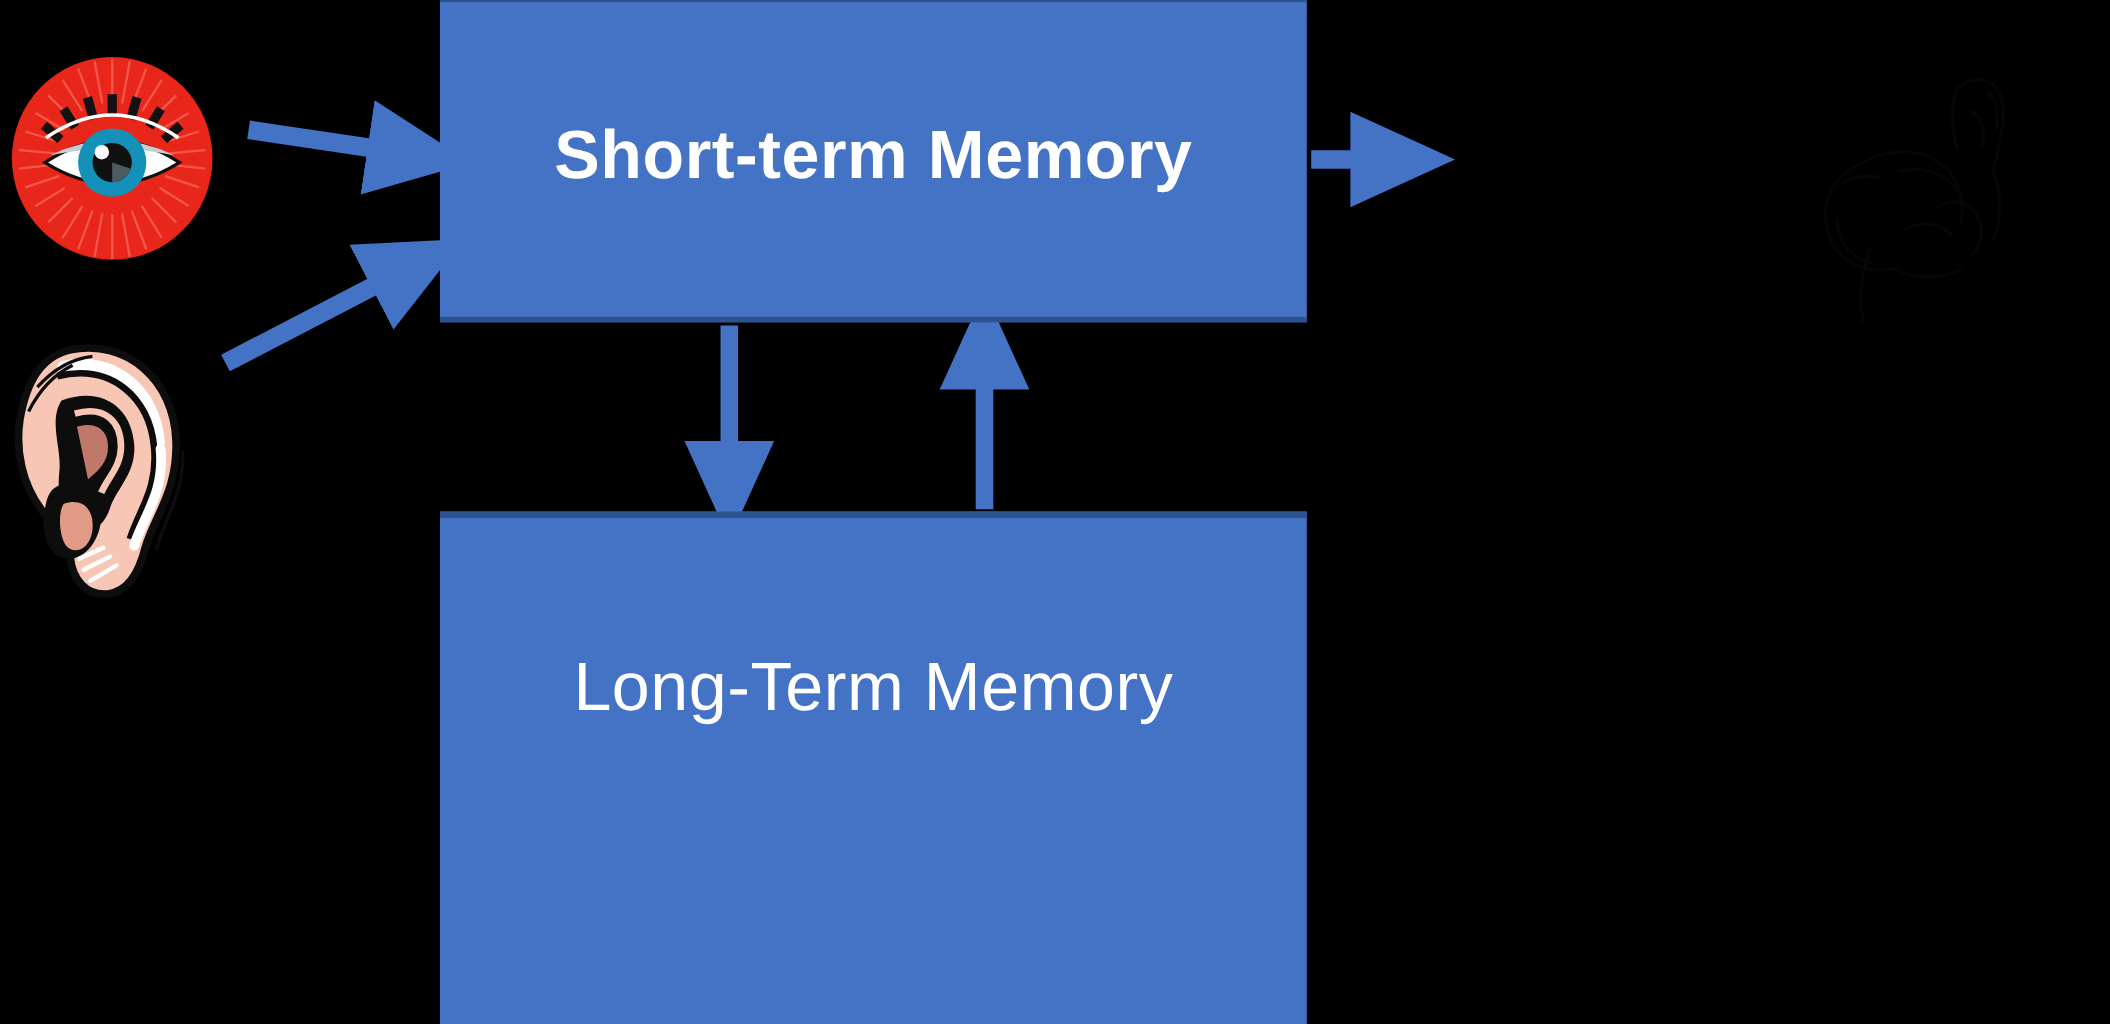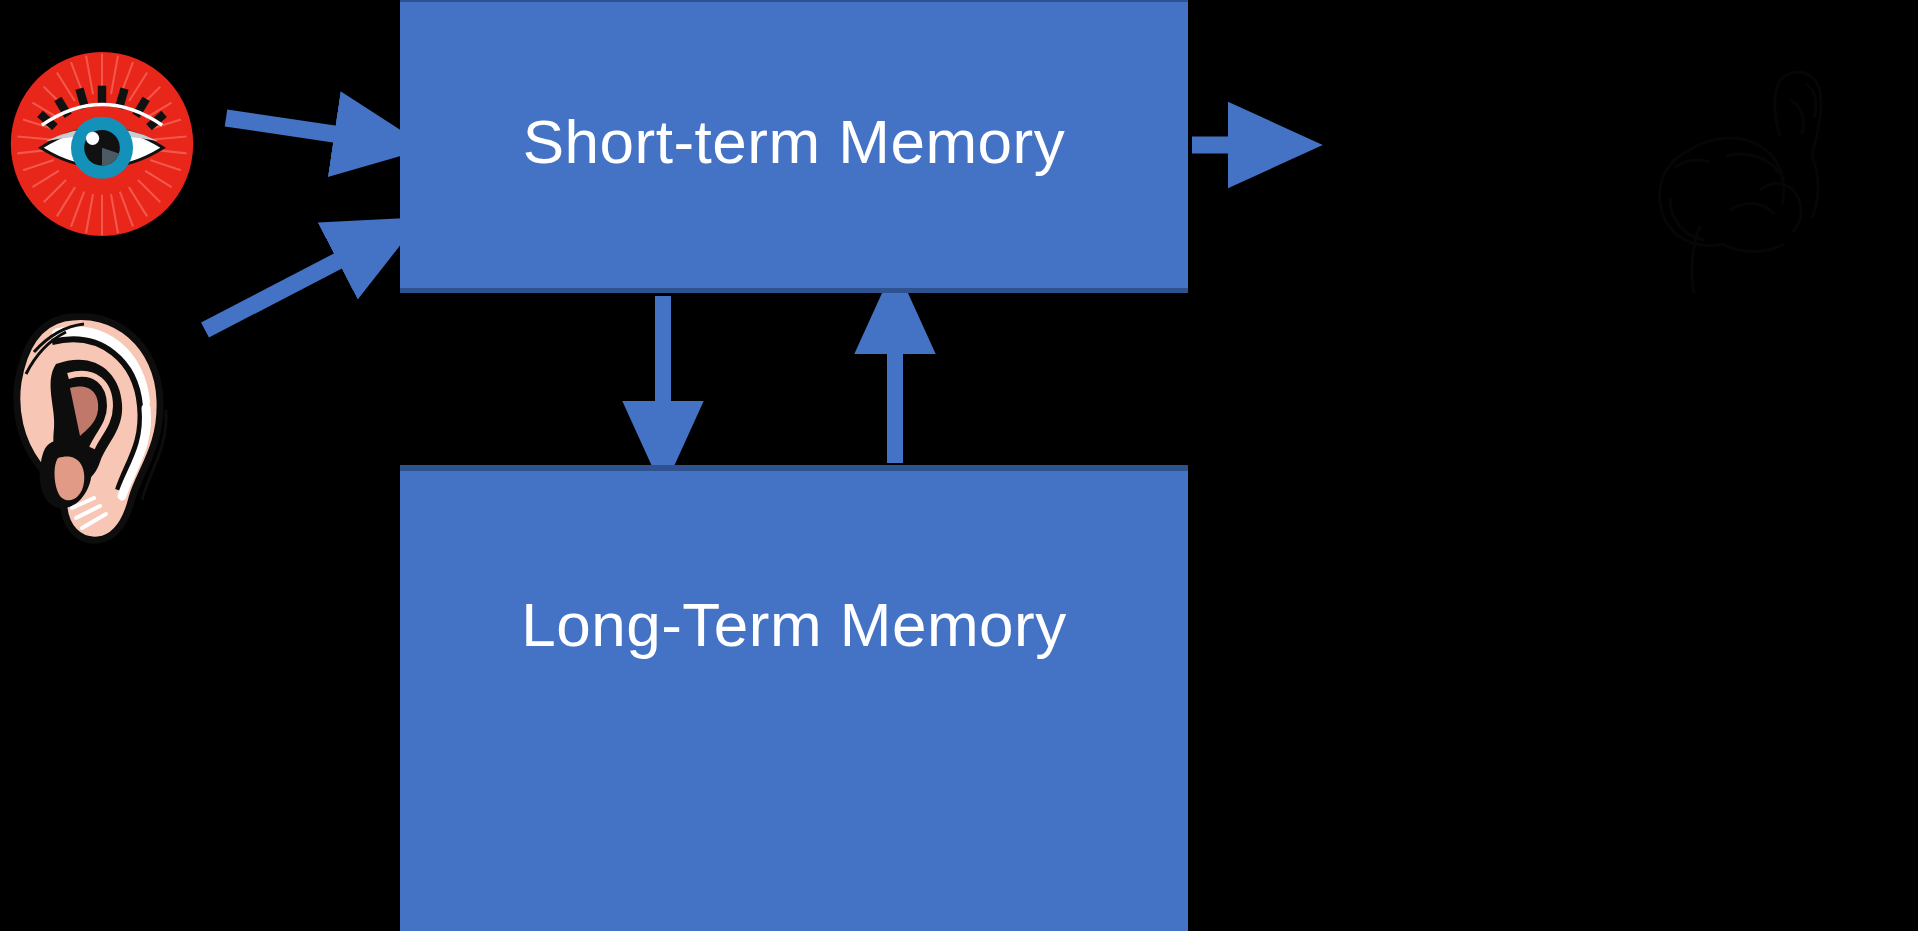--- a/index.html
+++ b/index.html
@@ -7,21 +7,21 @@
        font-family:"Liberation Sans",sans-serif;}
   #stage{position:absolute;left:0;top:0;width:1918px;height:931px;background:#000;}
 
   .box{position:absolute;background:#4472C4;box-sizing:border-box;
        display:flex;align-items:center;justify-content:center;}
   .box .label{color:#FFFFFF;font-size:62px;font-weight:400;letter-spacing:0.5px;
               white-space:nowrap;text-align:center;}
 
   #stm-box{left:400px;top:-6px;width:788px;height:299px;
            border-top:8px solid #2E528F;border-bottom:5px solid #2E528F;}
-  #stm-box .label{transform:translateY(-4px);}
+  #stm-box .label{transform:translateY(-4px);font-weight:bold;}
   #ltm-box{left:400px;top:465px;width:788px;height:472px;
            border-top:6px solid #2E528F;}
   #ltm-box .label{transform:translateY(-80px);}
 
   .svg-layer{position:absolute;left:0;top:0;width:1918px;height:931px;pointer-events:none;}
 
   .icon-wrap{position:absolute;}
   #eye-icon{left:8px;top:48px;width:188px;height:192px;}
   #ear-icon{left:8px;top:312px;width:180px;height:232px;}
   #output-icon{left:1630px;top:40px;width:290px;height:300px;}

